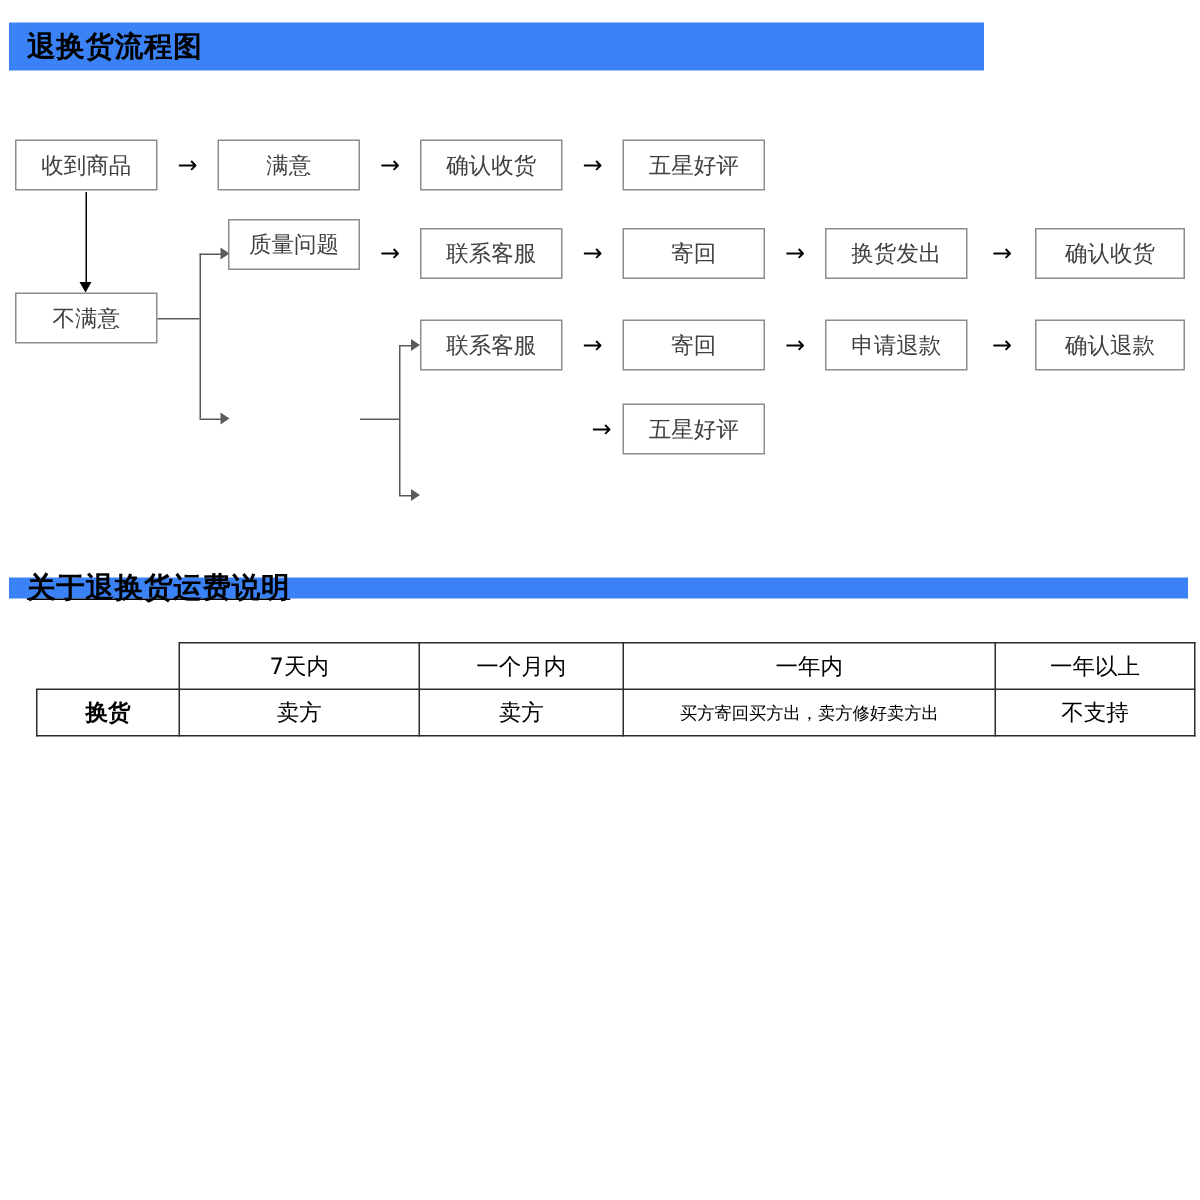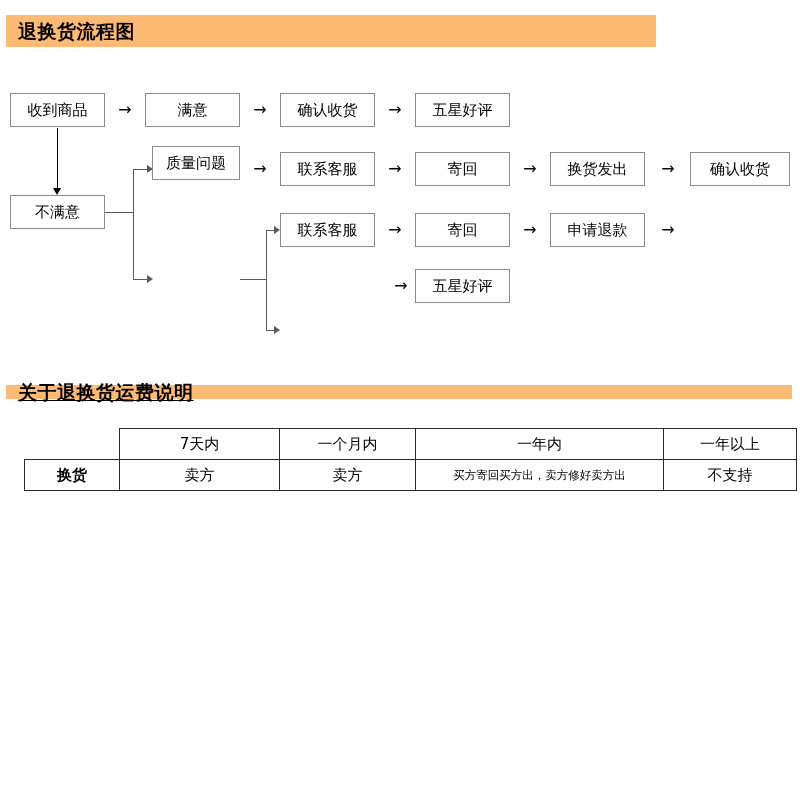--- a/index.html
+++ b/index.html
@@ -12,21 +12,21 @@
     height: 800px;
     position: relative;
     font-family: "DejaVu Sans", "Liberation Sans", sans-serif;
     color: #000000;
     overflow: hidden;
   }
 
   
   .section-bar {
     position: absolute;
-    background: #fdba74;
+    background: #3b82f6;
     display: flex;
     align-items: center;
     box-sizing: border-box;
   }
   .section-bar .bar-title {
     font-size: 19px;
     font-weight: bold;
     color: #000000;
     letter-spacing: 0.5px;
     padding-left: 12px;
@@ -44,21 +44,21 @@
   }
   .node {
     position: absolute;
     border: 1px solid #8c8c8c;
     background: #ffffff;
     box-sizing: border-box;
     display: flex;
     align-items: center;
     justify-content: center;
     font-size: 15px;
-    color: #000000;
+    color: #404040;
     white-space: nowrap;
     line-height: 1;
   }
   .arrow-h {
     position: absolute;
     font-size: 16px;
     color: #000000;
     line-height: 1;
     display: flex;
     align-items: center;
@@ -160,20 +160,21 @@
   <div class="tip" style="left:274px; top:166px;"></div>
   <div class="conn h" style="left:266px; top:270px; width:10px;"></div>
   <div class="tip" style="left:274px; top:266px;"></div>
 
   <div class="node" style="left:280px; top:153px; width:95px; height:34px;">联系客服</div>
   <div class="arrow-h" style="left:382px; top:162px; width:26px; height:16px;">→</div>
   <div class="node" style="left:415px; top:153px; width:95px; height:34px;">寄回</div>
   <div class="arrow-h" style="left:517px; top:162px; width:26px; height:16px;">→</div>
   <div class="node" style="left:550px; top:153px; width:95px; height:34px;">申请退款</div>
   <div class="arrow-h" style="left:655px; top:162px; width:26px; height:16px;">→</div>
+  <div class="node" style="left:690px; top:153px; width:100px; height:34px;">确认退款</div>
 
   <div class="arrow-h" style="left:388px; top:218px; width:26px; height:16px;">→</div>
   <div class="node" style="left:415px; top:209px; width:95px; height:34px;">五星好评</div>
 </div>
 
 <div class="section-bar" id="bar-fee">
   <span class="bar-title">关于退换货运费说明</span>
 </div>
 
 <table id="fee-table">

